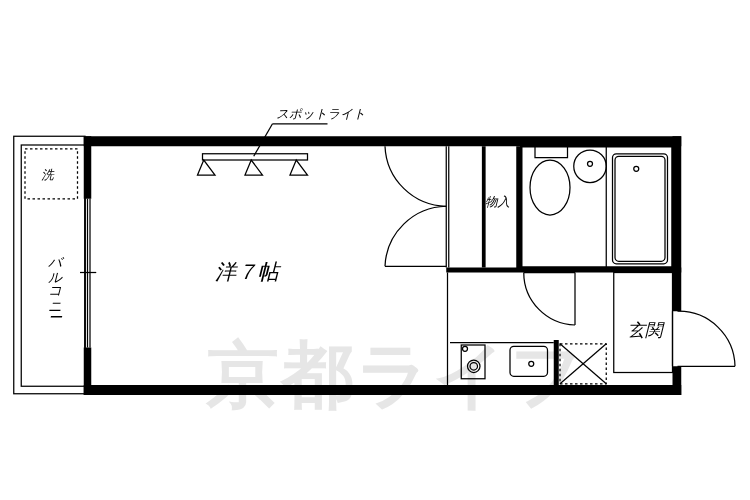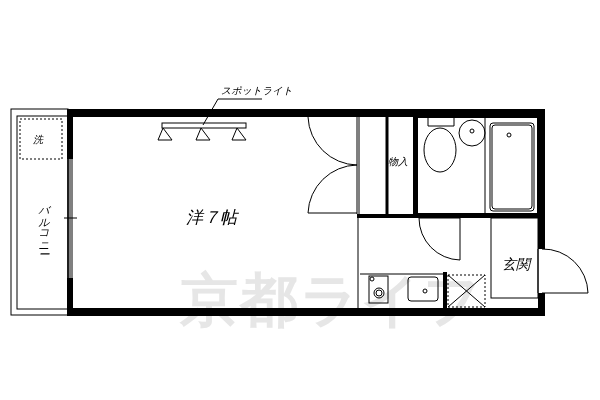--- a/index.html
+++ b/index.html
@@ -1,19 +1,19 @@
 <!DOCTYPE html>
 <html><head>
 <meta charset="utf-8">
 <style>
   html, body { margin:0; padding:0; background:#fff; }
   body { width:600px; height:400px; position:relative; overflow:hidden; font-family:"DejaVu Sans", sans-serif; }
   svg { position:absolute; left:0; top:0; }
   .lbl { position:absolute; color:#000; white-space:nowrap;font-style:italic; }
-  .wm { position:absolute; left:165px; top:262px; font-size:58px; font-weight:bold; color:#e6e6e6; letter-spacing:2px; font-family:"DejaVu Sans", sans-serif;margin-left:15px; }
+  .wm { position:absolute; left:165px; top:262px; font-size:58px; font-weight:bold; color:#e6e6e6; letter-spacing:2px; font-family:"DejaVu Sans", sans-serif; }
 </style>
 </head>
 <body>
 
 <div class="wm">京都ライフ</div>
 
 <svg width="600" height="400" viewBox="0 0 600 400">
 
   <g>
     <rect x="11" y="109" width="57" height="206" fill="none" stroke="#000" stroke-width="1"></rect>
@@ -94,17 +94,17 @@
     <line x1="448" y1="275" x2="485" y2="307"></line>
     <line x1="485" y1="275" x2="448" y2="307"></line>
   </g>
 
   <g stroke="#000" fill="none" stroke-width="1">
     <rect x="491" y="218" width="47" height="80"></rect>
   </g>
 </svg>
 
 <div class="lbl" style="left:221px;top:84px;font-size:10px;">スポットライト</div>
-<div class="lbl" style="left:186px;top:206px;font-size:17px;">洋７帖</div>
+<div class="lbl" style="left:172px;top:206px;font-size:17px;">洋７帖</div>
 <div class="lbl" style="left:33px;top:133px;font-size:10px;">洗</div>
 <div class="lbl" style="left:35px;top:198px;font-size:11px;writing-mode:vertical-rl;">バルコニー</div>
 <div class="lbl" style="left:372px;top:155px;font-size:10px;margin-left:16px;">物入</div>
 <div class="lbl" style="left:502px;top:256px;font-size:14px;">玄関</div>
 
 </body></html>

